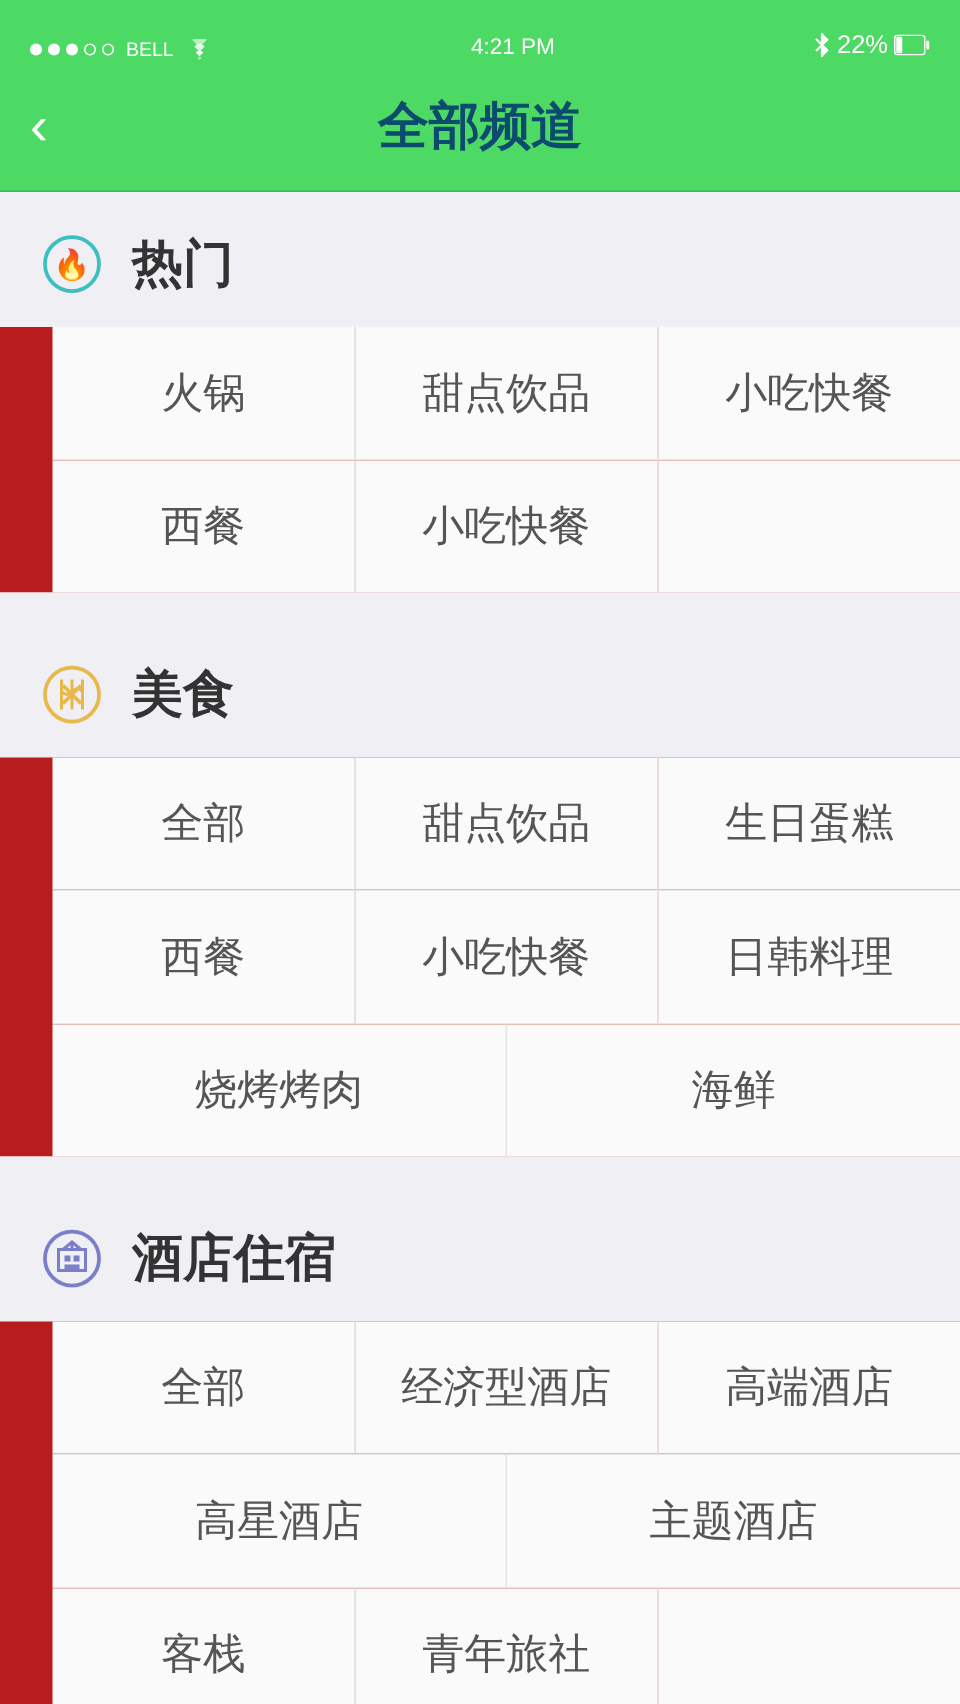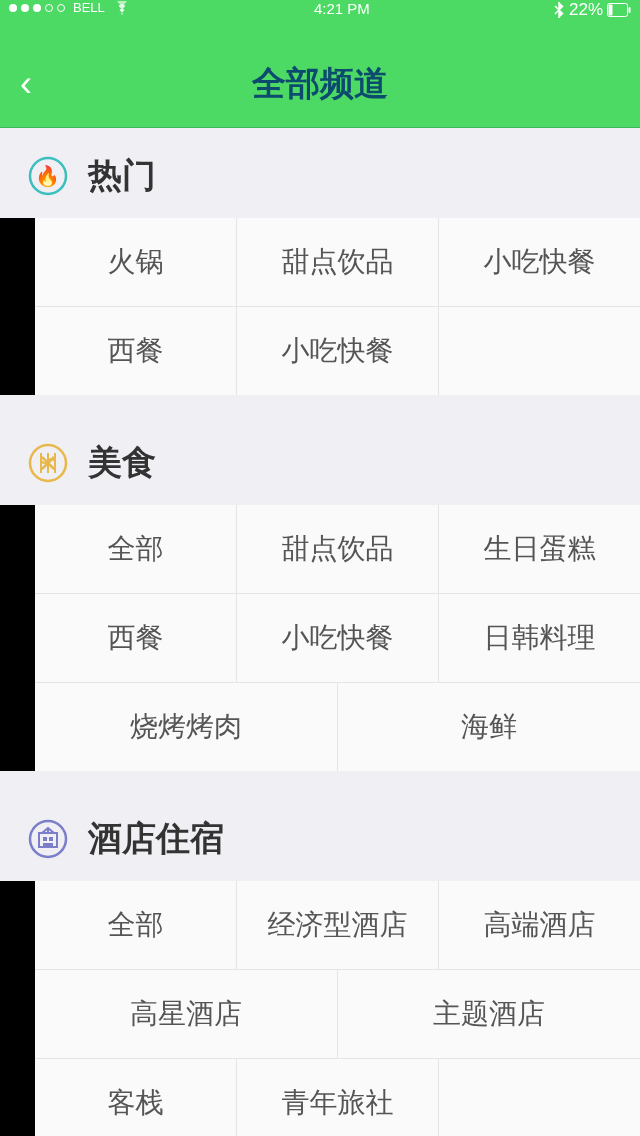--- a/index.html
+++ b/index.html
@@ -11,23 +11,23 @@
       min-height: 1136px;
       font-size: 28px;
       color: #333;
     }
 
     
     .status-bar {
       height: 40px;
       background: #4cd964;
       display: flex;
-      align-items: flex-start;
+      align-items: flex-end;
       justify-content: space-between;
-      padding: 0 9px;
+      padding: 0 20px;
       font-size: 14px;
       color: #fff;
     }
     .status-left { display: flex; align-items: center; gap: 4px; }
     .status-center { font-size: 15px; font-weight: 400; }
     .status-right { display: flex; align-items: center; gap: 4px; font-size: 17px; }
     .dot { width: 8px; height: 8px; border-radius: 50%; background: #fff; display: inline-block; }
     .dot.empty { background: transparent; border: 1.5px solid #fff; }
 
     
@@ -79,21 +79,21 @@
       justify-content: center;
     }
     .section-title {
       font-size: 34px;
       font-weight: 700;
       color: #333;
     }
 
     
     .grid-container {
-      background: #000000;
+      background: #b91c1c;
       padding-left: 35px;
     }
     .grid-row {
       display: flex;
       border-bottom: 1px solid #e5e5e5;
     }
     .grid-row:last-child {
       border-bottom: none;
     }
     .grid-cell {

